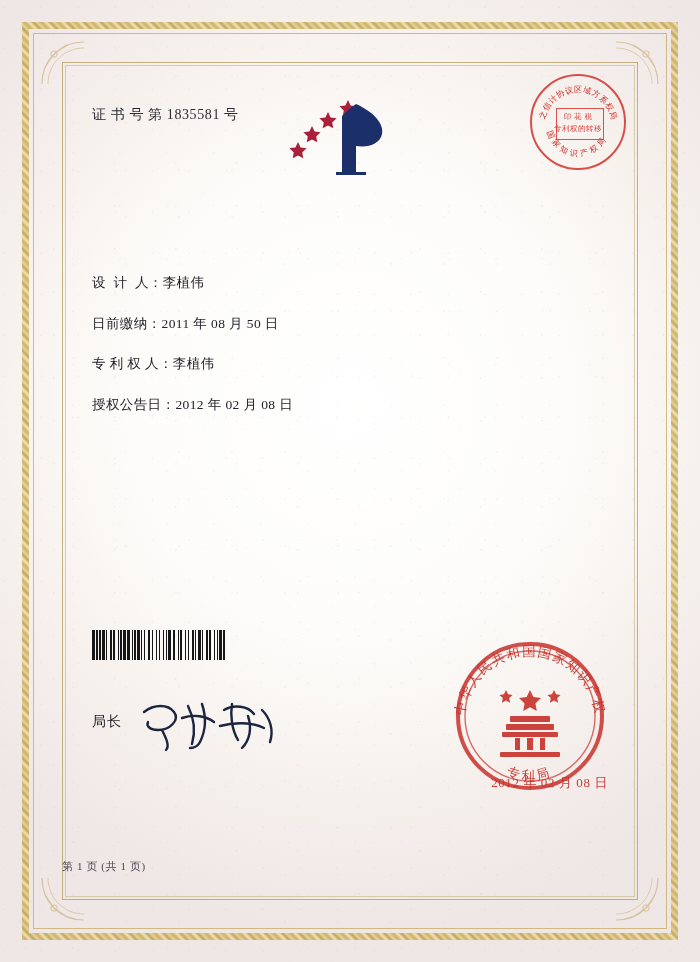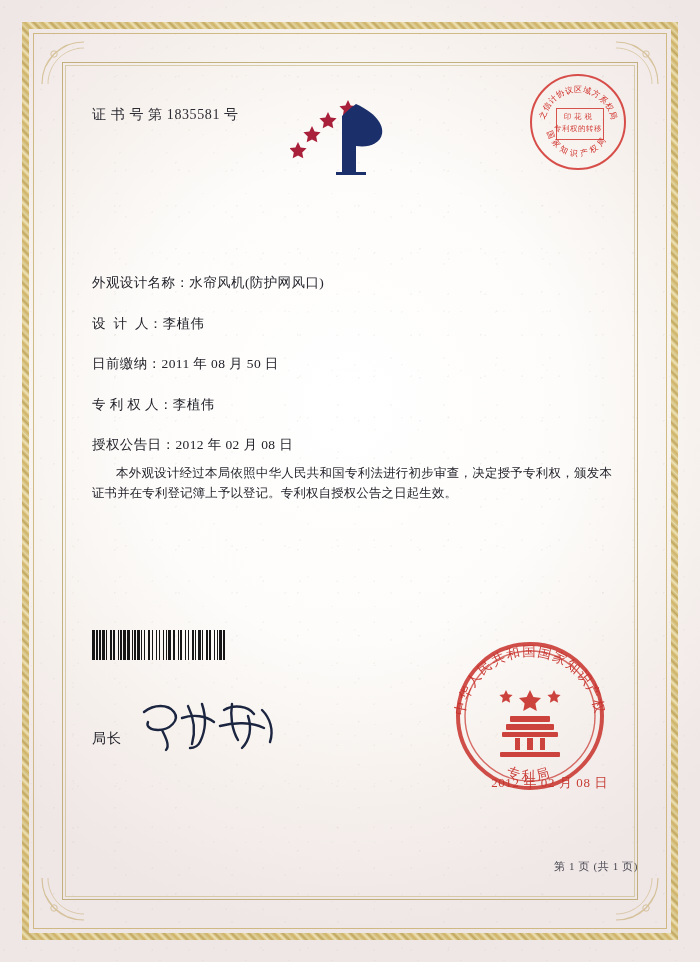--- a/index.html
+++ b/index.html
@@ -192,21 +192,21 @@
     display: block;
     background: #1a1a1a;
     height: 100%;
   }
 
   .director-row {
     position: absolute;
     left: 30px;
     top: 634px;
     display: flex;
-    align-items: flex-end;
+    align-items: center;
   }
   .director-label {
     font-size: 14px;
     color: #23232b;
     letter-spacing: 1px;
     padding-bottom: 6px;
   }
   .signature {
     margin-left: 14px;
     width: 150px;
@@ -228,21 +228,21 @@
     color: #c4352c;
     letter-spacing: 0.6px;
     white-space: nowrap;
     opacity: 0.95;
   }
 
   .page-foot {
     position: absolute;
     left: 0; right: 0;
     bottom: 26px;
-    text-align: right;
+    text-align: left;
     font-size: 11px;
     color: #4a4a52;
     letter-spacing: 0.6px;
   }
 </style>
 </head>
 <body>
 
 <div class="page">
 
@@ -319,43 +319,38 @@
           <textPath href="#arcBot" startOffset="8%">国 家 知 识 产 权 局</textPath>
         </text>
       </svg>
       <div class="seal-top-text l1">印 花 税</div>
       <div class="seal-top-text l2">专利权的转移</div>
     </div>
 
 
     <div class="fields">
       <div class="field">
-        <span class="label">外观设计名称：</span>
-        <span class="value">水帘风机(防护网风口)</span>
-      </div>
-      <div class="field">
         <span class="label">设  计  人：</span>
         <span class="value">李植伟</span>
       </div>
       <div class="field">
         <span class="label">日前缴纳：</span>
         <span class="value">2011 年 08 月 50 日</span>
       </div>
       <div class="field">
         <span class="label">专 利 权 人：</span>
         <span class="value">李植伟</span>
       </div>
       <div class="field">
         <span class="label">授权公告日：</span>
         <span class="value">2012 年 02 月 08 日</span>
       </div>
     </div>
 
     <div class="paragraphs">
-      <p>本外观设计经过本局依照中华人民共和国专利法进行初步审查，决定授予专利权，颁发本证书并在专利登记簿上予以登记。专利权自授权公告之日起生效。</p>
     </div>
 
     <div class="barcode">
         <i style="width: 3px; background: rgb(22, 22, 22);"></i>
         <i style="width: 1px; background: transparent;"></i>
         <i style="width: 2px; background: rgb(22, 22, 22);"></i>
         <i style="width: 1px; background: transparent;"></i>
         <i style="width: 2px; background: rgb(22, 22, 22);"></i>
         <i style="width: 1px; background: transparent;"></i>
         <i style="width: 3px; background: rgb(22, 22, 22);"></i>

